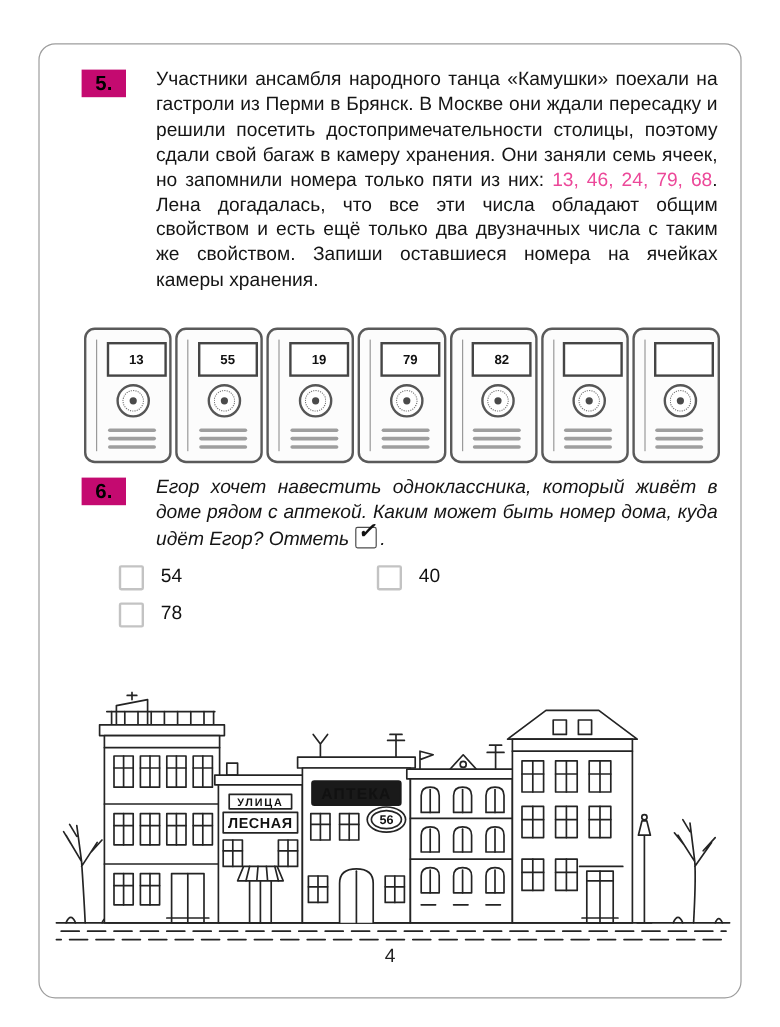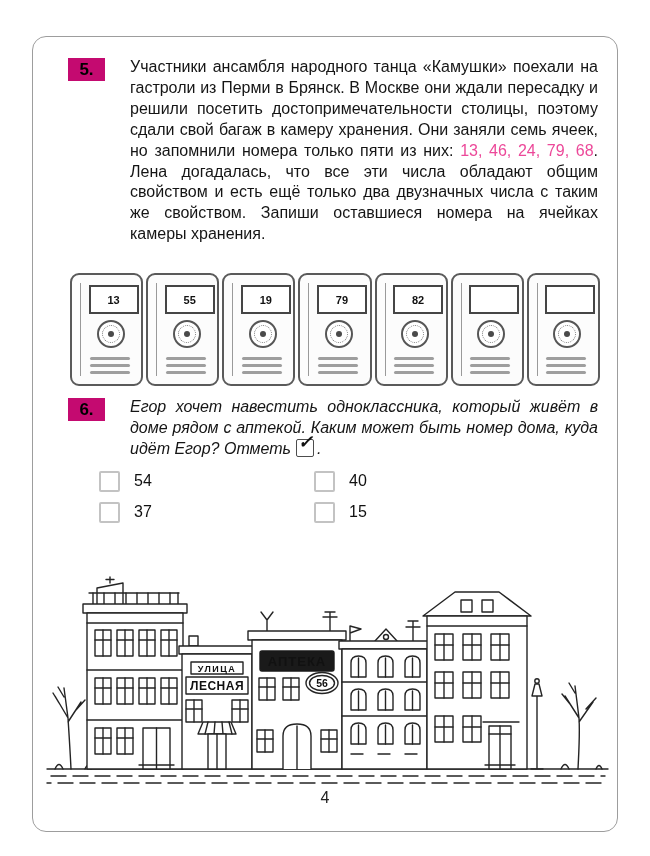--- a/index.html
+++ b/index.html
@@ -159,25 +159,21 @@
     <div class="option">
       <span class="cbox"></span>
       <span class="olabel">54</span>
     </div>
     <div class="option">
       <span class="cbox"></span>
       <span class="olabel">40</span>
     </div>
     <div class="option">
       <span class="cbox"></span>
-      <span class="olabel">37</span>
-    </div>
-    <div class="option">
-      <span class="cbox"></span>
-      <span class="olabel">15</span>
+      <span class="olabel">78</span>
     </div>
   </div>
 
   <div class="street">
     <svg viewBox="0 0 565 212">
       <defs>
         <g id="winA">
             <rect width="16" height="26" fill="#fff"></rect>
             <line x1="8" y1="0" x2="8" y2="26"></line>
             <line x1="0" y1="10" x2="16" y2="10"></line>

